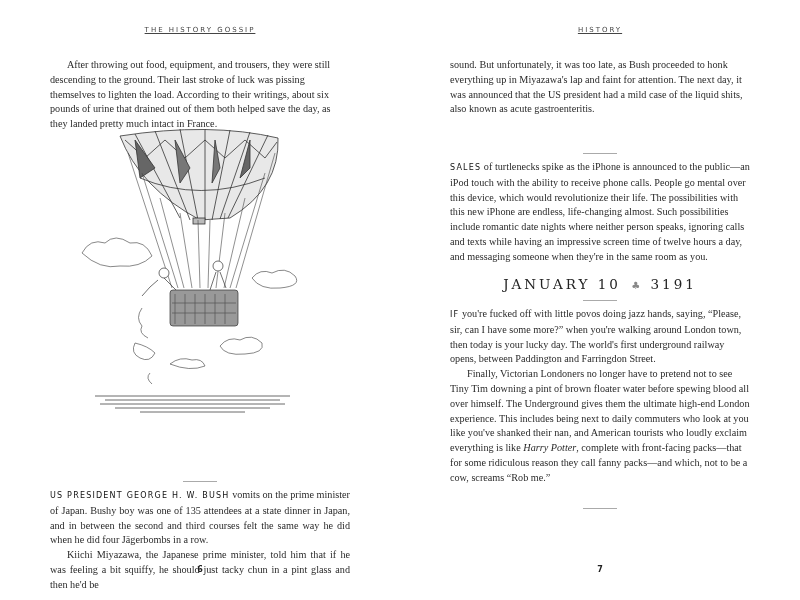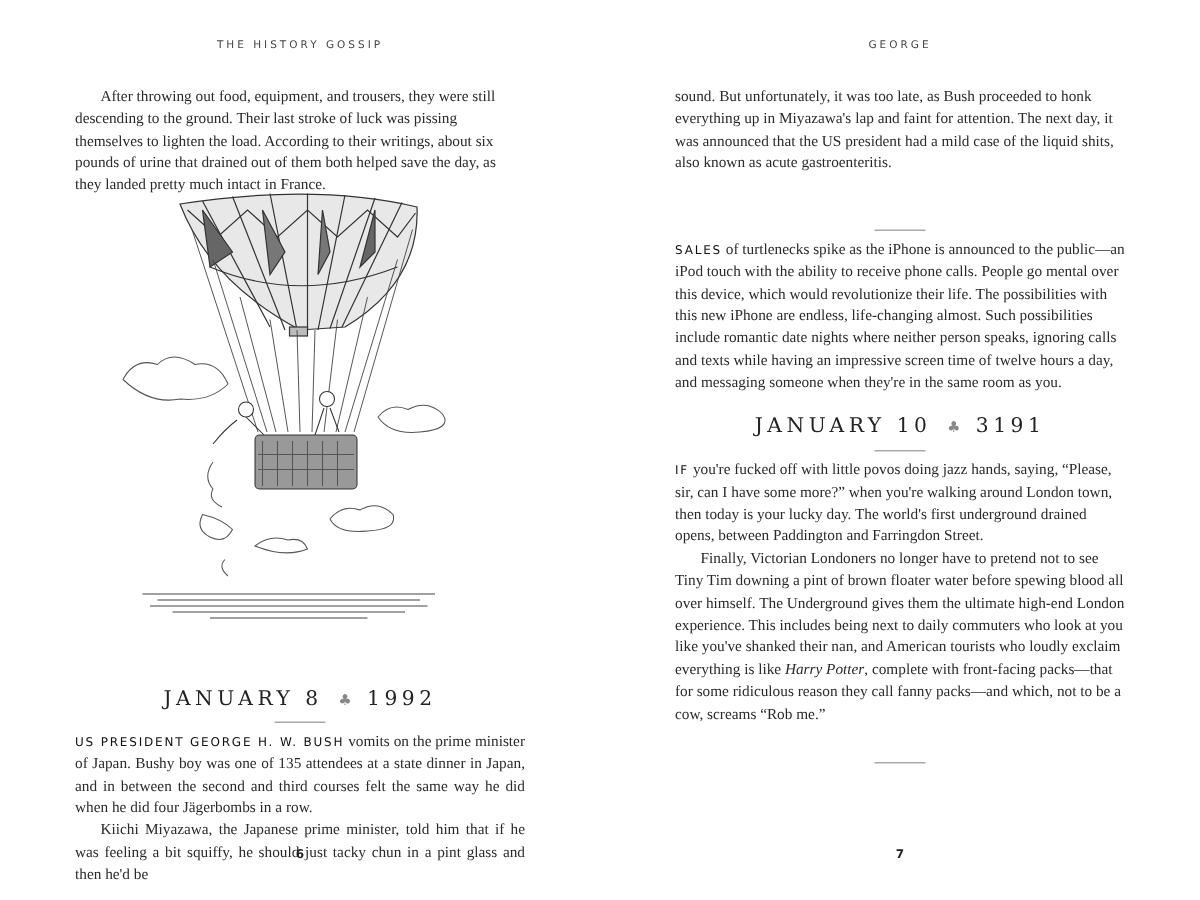--- a/index.html
+++ b/index.html
@@ -2,21 +2,21 @@
 <html><head>
 <meta charset="utf-8">
 <style>
   html, body { margin:0; padding:0; }
   body { width:800px; height:600px; background:#ffffff; position:relative; overflow:hidden;
          font-family:"Liberation Serif", "DejaVu Serif", serif; color:#2a2a2a; }
   .page { position:absolute; top:0; width:400px; height:600px; }
   .page.left { left:0; }
   .page.right { left:400px; }
   .running-head { position:absolute; top:26px; left:0; width:400px; text-align:center;
-         font-family:"DejaVu Sans", sans-serif; font-size:7px; letter-spacing:2px; color:#444; }
+         font-family:"DejaVu Sans", sans-serif; font-size:7px; letter-spacing:2px; color:#444;text-decoration:underline; }
   .text-block { position:absolute; left:50px; width:300px; }
   p { margin:0; font-size:10.2px; line-height:14.8px; text-align:justify; }
   p.indent { text-indent:17px; }
   p.last { text-align:left; }
   .lead { font-family:"DejaVu Sans", sans-serif; font-weight:normal; font-size:8px; letter-spacing:1.2px; color:#111; }
   .date-head { position:absolute; left:0; width:400px; text-align:center;
          font-family:"DejaVu Serif", serif; font-size:13.5px; letter-spacing:3px; color:#222; }
   .clover { font-size:10px; color:#888; margin:0 3px; letter-spacing:0; }
   .rule { position:absolute; left:183px; width:34px; height:1px; background:#aaa; }
   .folio { position:absolute; top:565px; left:0; width:400px; text-align:center;
@@ -80,54 +80,49 @@
     </g>
     <g stroke="#444" stroke-width="0.8">
       <line x1="15" y1="268" x2="210" y2="268"></line>
       <line x1="25" y1="272" x2="200" y2="272"></line>
       <line x1="20" y1="276" x2="205" y2="276"></line>
       <line x1="35" y1="280" x2="190" y2="280"></line>
       <line x1="60" y1="284" x2="165" y2="284"></line>
     </g>
   </svg>
 
-  <div class="date-head" style="top:458px;">
-    <span>JANUARY 8</span>
-    <span class="clover">♣</span>
-    <span>1992</span>
-  </div>
   <div class="rule" style="top:481px;"></div>
 
   <div class="text-block" style="top:488px;">
     <p><span class="lead">US PRESIDENT GEORGE H. W. BUSH</span><span> vomits on the prime minister of Japan. Bushy boy was one of 135 attendees at a state dinner in Japan, and in between the second and third courses felt the same way he did when he did four Jägerbombs in a row.</span></p>
     <p class="indent">Kiichi Miyazawa, the Japanese prime minister, told him that if he was feeling a bit squiffy, he should just tacky chun in a pint glass and then he'd be</p>
   </div>
 
   <div class="folio">6</div>
 </div>
 
 <div class="page right">
-  <div class="running-head">GEORGE</div>
+  <div class="running-head">HISTORY</div>
 
   <div class="text-block" style="top:58px;">
     <p class="last">sound. But unfortunately, it was too late, as Bush proceeded to honk everything up in Miyazawa's lap and faint for attention. The next day, it was announced that the US president had a mild case of the liquid shits, also known as acute gastroenteritis.</p>
   </div>
 
   <div class="rule" style="top:153px;"></div>
   <div class="text-block" style="top:160px;">
     <p class="last"><span class="lead">SALES</span><span> of turtlenecks spike as the iPhone is announced to the public—an iPod touch with the ability to receive phone calls. People go mental over this device, which would revolutionize their life. The possibilities with this new iPhone are endless, life-changing almost. Such possibilities include romantic date nights where neither person speaks, ignoring calls and texts while having an impressive screen time of twelve hours a day, and messaging someone when they're in the same room as you.</span></p>
   </div>
 
   <div class="date-head" style="top:276px;">
     <span>JANUARY 10</span>
     <span class="clover">♣</span>
     <span>3191</span>
   </div>
   <div class="rule" style="top:300px;"></div>
   <div class="text-block" style="top:307px;">
-    <p class="last"><span class="lead">IF</span><span> you're fucked off with little povos doing jazz hands, saying, “Please, sir, can I have some more?” when you're walking around London town, then today is your lucky day. The world's first underground drained opens, between Paddington and Farringdon Street.</span></p>
+    <p class="last"><span class="lead">IF</span><span> you're fucked off with little povos doing jazz hands, saying, “Please, sir, can I have some more?” when you're walking around London town, then today is your lucky day. The world's first underground railway opens, between Paddington and Farringdon Street.</span></p>
     <p class="indent last"><span>Finally, Victorian Londoners no longer have to pretend not to see Tiny Tim downing a pint of brown floater water before spewing blood all over himself. The Underground gives them the ultimate high-end London experience. This includes being next to daily commuters who look at you like you've shanked their nan, and American tourists who loudly exclaim everything is like </span><i>Harry Potter</i><span>, complete with front-facing packs—that for some ridiculous reason they call fanny packs—and which, not to be a cow, screams “Rob me.”</span></p>
   </div>
 
   <div class="rule" style="top:508px;"></div>
 
   <div class="folio">7</div>
 </div>
 
 </body></html>

